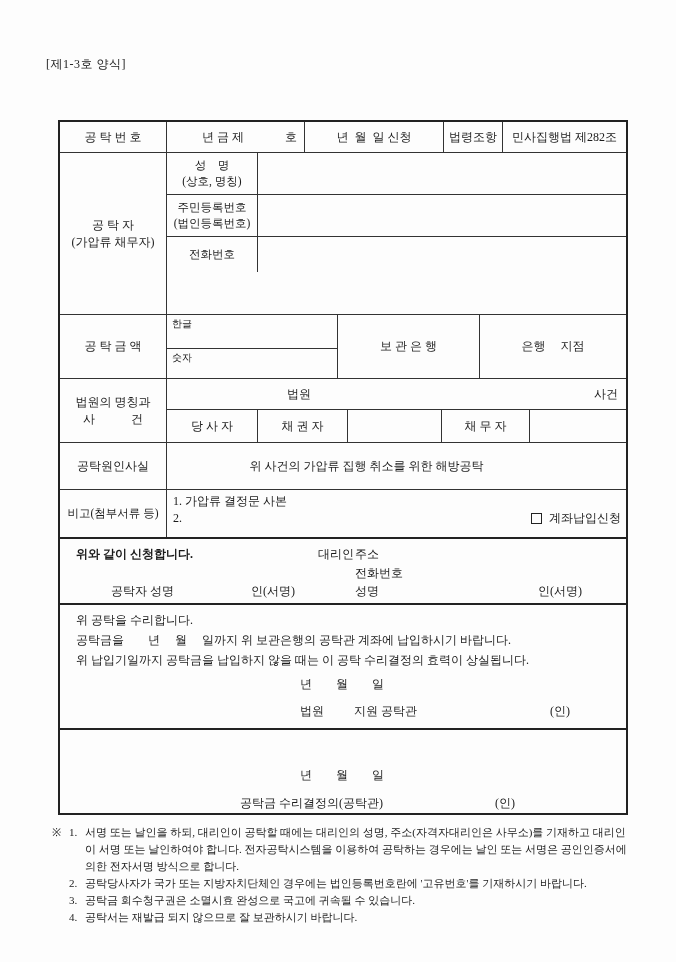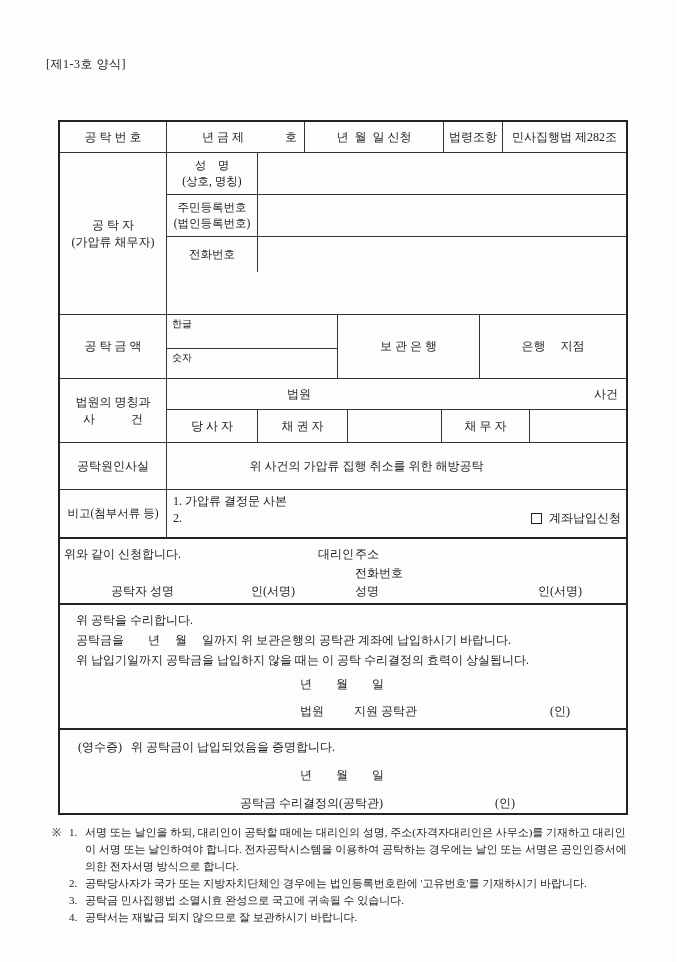--- a/index.html
+++ b/index.html
@@ -138,21 +138,21 @@
         <span class="abs" style="left:6px; top:21px;">2.</span>
         <span class="cb-wrap">
           <span class="cbox"></span>
           <span>계좌납입신청</span>
         </span>
       </div>
     </div>
 
     <div class="row thick" style="height:66px;">
       <div class="cell f1">
-        <span class="abs" style="left:4px; top:8px;">위와 같이 신청합니다.</span>
+        <span class="abs" style="left:16px; top:8px;font-weight:bold;">위와 같이 신청합니다.</span>
         <span class="abs" style="left:258px; top:8px;">대리인</span>
         <span class="abs" style="left:295px; top:8px;">주소</span>
         <span class="abs" style="left:295px; top:27px;">전화번호</span>
         <span class="abs" style="left:51px; top:45px;">공탁자 성명</span>
         <span class="abs" style="left:191px; top:45px;">인(서명)</span>
         <span class="abs" style="left:295px; top:45px;">성명</span>
         <span class="abs" style="left:478px; top:45px;">인(서명)</span>
       </div>
     </div>
 
@@ -162,21 +162,20 @@
         <span class="abs" style="left:16px; top:28px;">공탁금을        년     월     일까지 위 보관은행의 공탁관 계좌에 납입하시기 바랍니다.</span>
         <span class="abs" style="left:16px; top:48px;">위 납입기일까지 공탁금을 납입하지 않을 때는 이 공탁 수리결정의 효력이 상실됩니다.</span>
         <span class="abs" style="left:240px; top:72px;">년        월        일</span>
         <span class="abs" style="left:240px; top:99px;">법원          지원 공탁관</span>
         <span class="abs" style="left:490px; top:99px;">(인)</span>
       </div>
     </div>
 
     <div class="row last" style="height:84px;">
       <div class="cell f1">
-        <span class="abs" style="left:18px; top:10px;">(영수증)   위 공탁금이 납입되었음을 증명합니다.</span>
         <span class="abs" style="left:240px; top:38px;">년        월        일</span>
         <span class="abs" style="left:180px; top:66px;">공탁금 수리결정의(공탁관)</span>
         <span class="abs" style="left:435px; top:66px;">(인)</span>
       </div>
     </div>
 
   </div>
 
   <div class="notes">
     <div class="note-marker">※</div>
@@ -184,21 +183,21 @@
       <div class="note-item">
         <span class="note-num">1.</span>
         <span class="note-txt">서명 또는 날인을 하되, 대리인이 공탁할 때에는 대리인의 성명, 주소(자격자대리인은 사무소)를 기재하고 대리인이 서명 또는 날인하여야 합니다. 전자공탁시스템을 이용하여 공탁하는 경우에는 날인 또는 서명은 공인인증서에 의한 전자서명 방식으로 합니다.</span>
       </div>
       <div class="note-item">
         <span class="note-num">2.</span>
         <span class="note-txt">공탁당사자가 국가 또는 지방자치단체인 경우에는 법인등록번호란에 '고유번호'를 기재하시기 바랍니다.</span>
       </div>
       <div class="note-item">
         <span class="note-num">3.</span>
-        <span class="note-txt">공탁금 민사집행법 소멸시효 완성으로 국고에 귀속될 수 있습니다.</span>
+        <span class="note-txt">공탁금 회수청구권은 소멸시효 완성으로 국고에 귀속될 수 있습니다.</span>
       </div>
       <div class="note-item">
         <span class="note-num">4.</span>
         <span class="note-txt">공탁서는 재발급 되지 않으므로 잘 보관하시기 바랍니다.</span>
       </div>
     </div>
   </div>
 
 </div>
 

